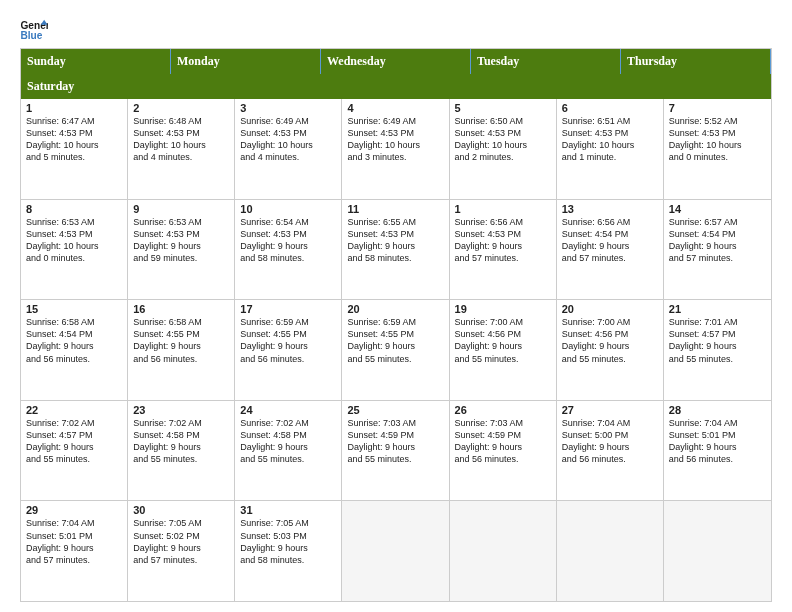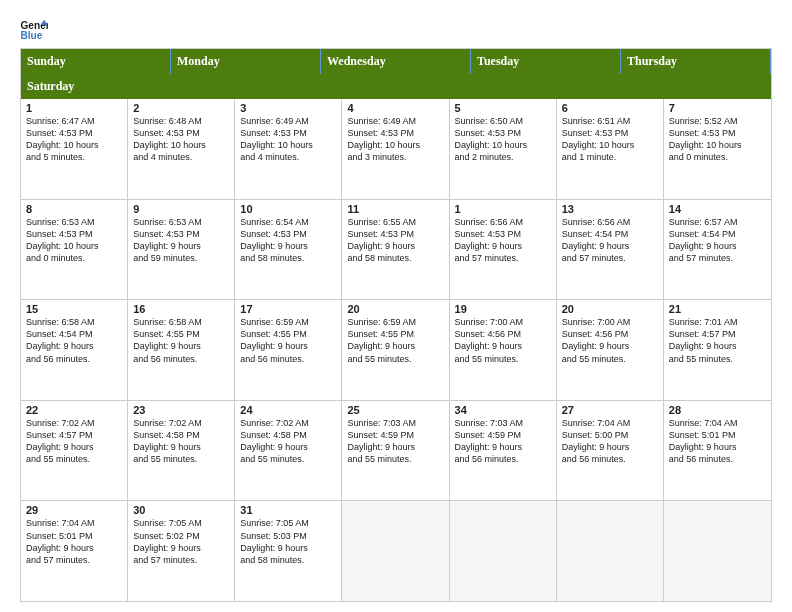--- a/index.html
+++ b/index.html
@@ -306,21 +306,21 @@
             <span class="cell-line">and 55 minutes.</span>
           </div>
           <div class="cal-cell">
             <span class="day-num">25</span>
             <span class="cell-line">Sunrise: 7:03 AM</span>
             <span class="cell-line">Sunset: 4:59 PM</span>
             <span class="cell-line">Daylight: 9 hours</span>
             <span class="cell-line">and 55 minutes.</span>
           </div>
           <div class="cal-cell">
-            <span class="day-num">34</span>
+            <span class="day-num">26</span>
             <span class="cell-line">Sunrise: 7:03 AM</span>
             <span class="cell-line">Sunset: 4:59 PM</span>
             <span class="cell-line">Daylight: 9 hours</span>
             <span class="cell-line">and 56 minutes.</span>
           </div>
           <div class="cal-cell">
             <span class="day-num">27</span>
             <span class="cell-line">Sunrise: 7:04 AM</span>
             <span class="cell-line">Sunset: 5:00 PM</span>
             <span class="cell-line">Daylight: 9 hours</span>

